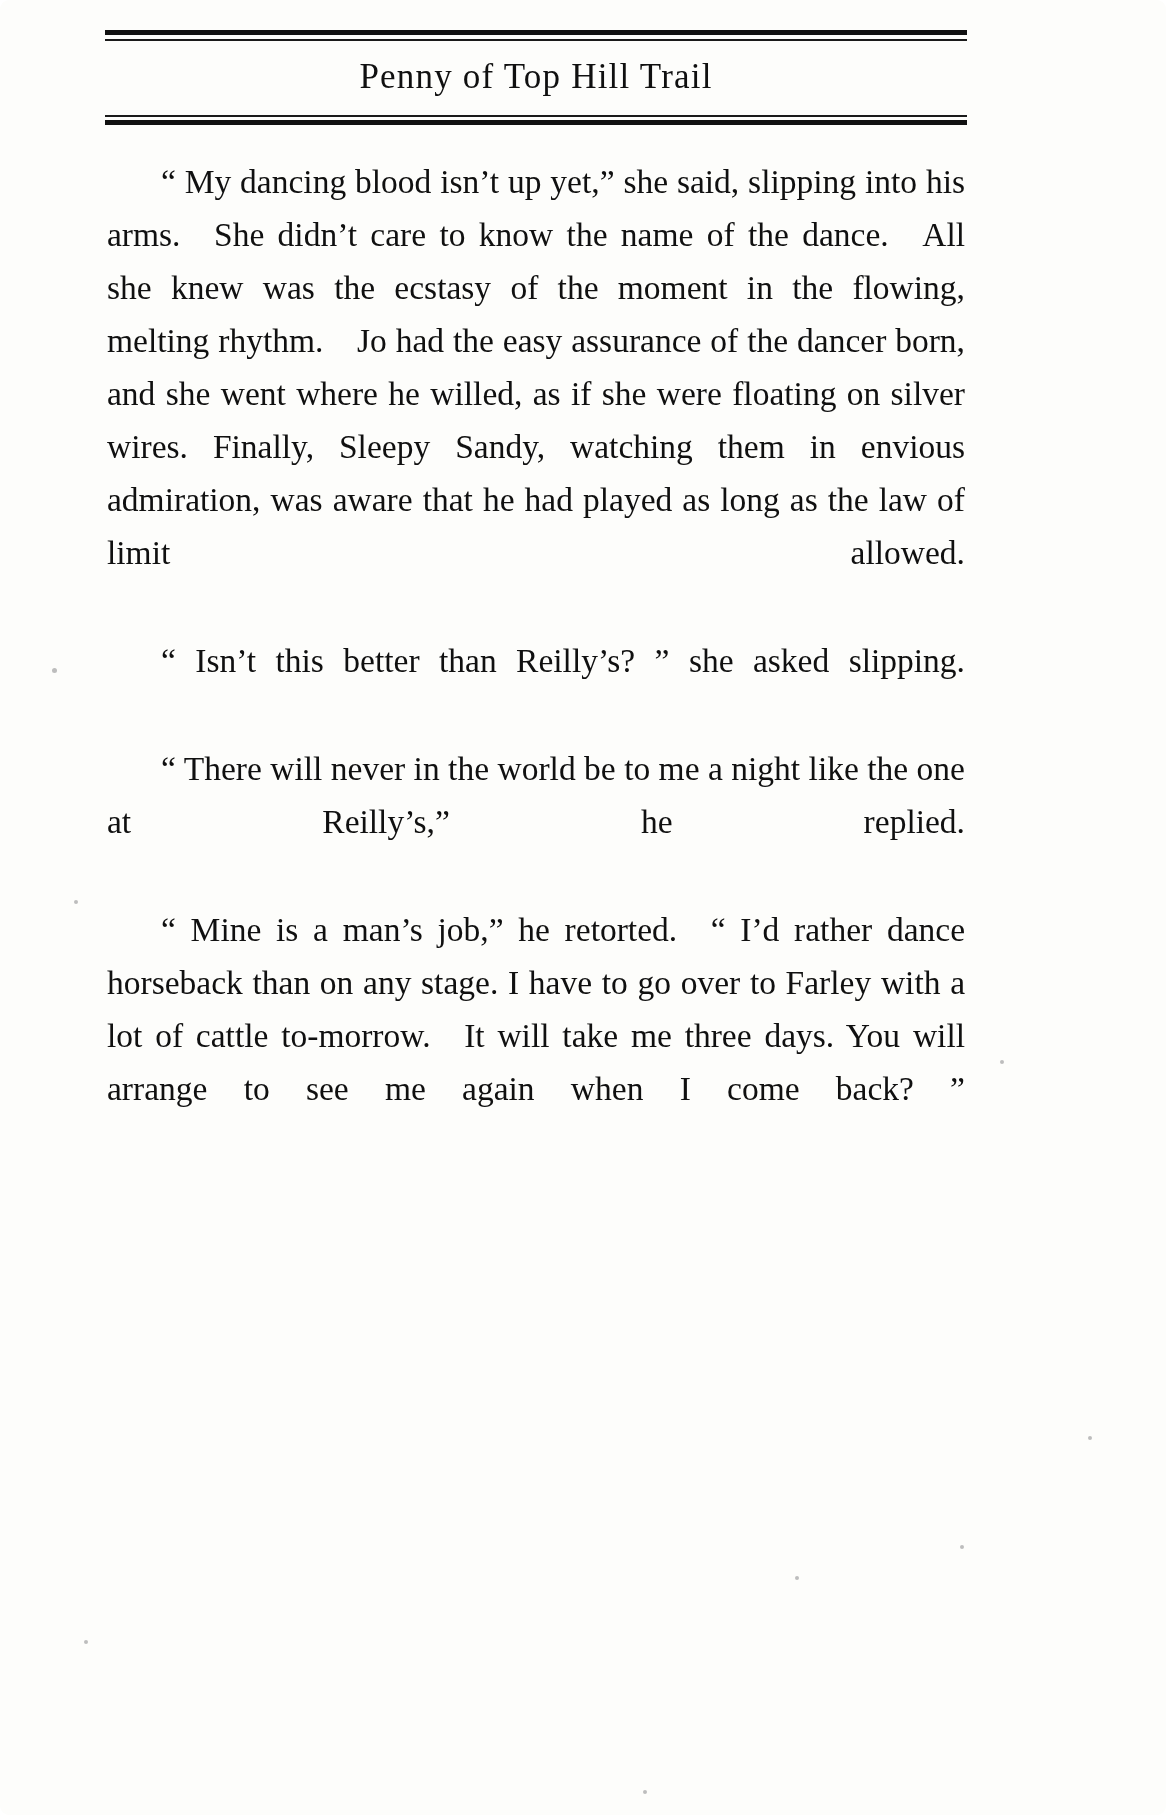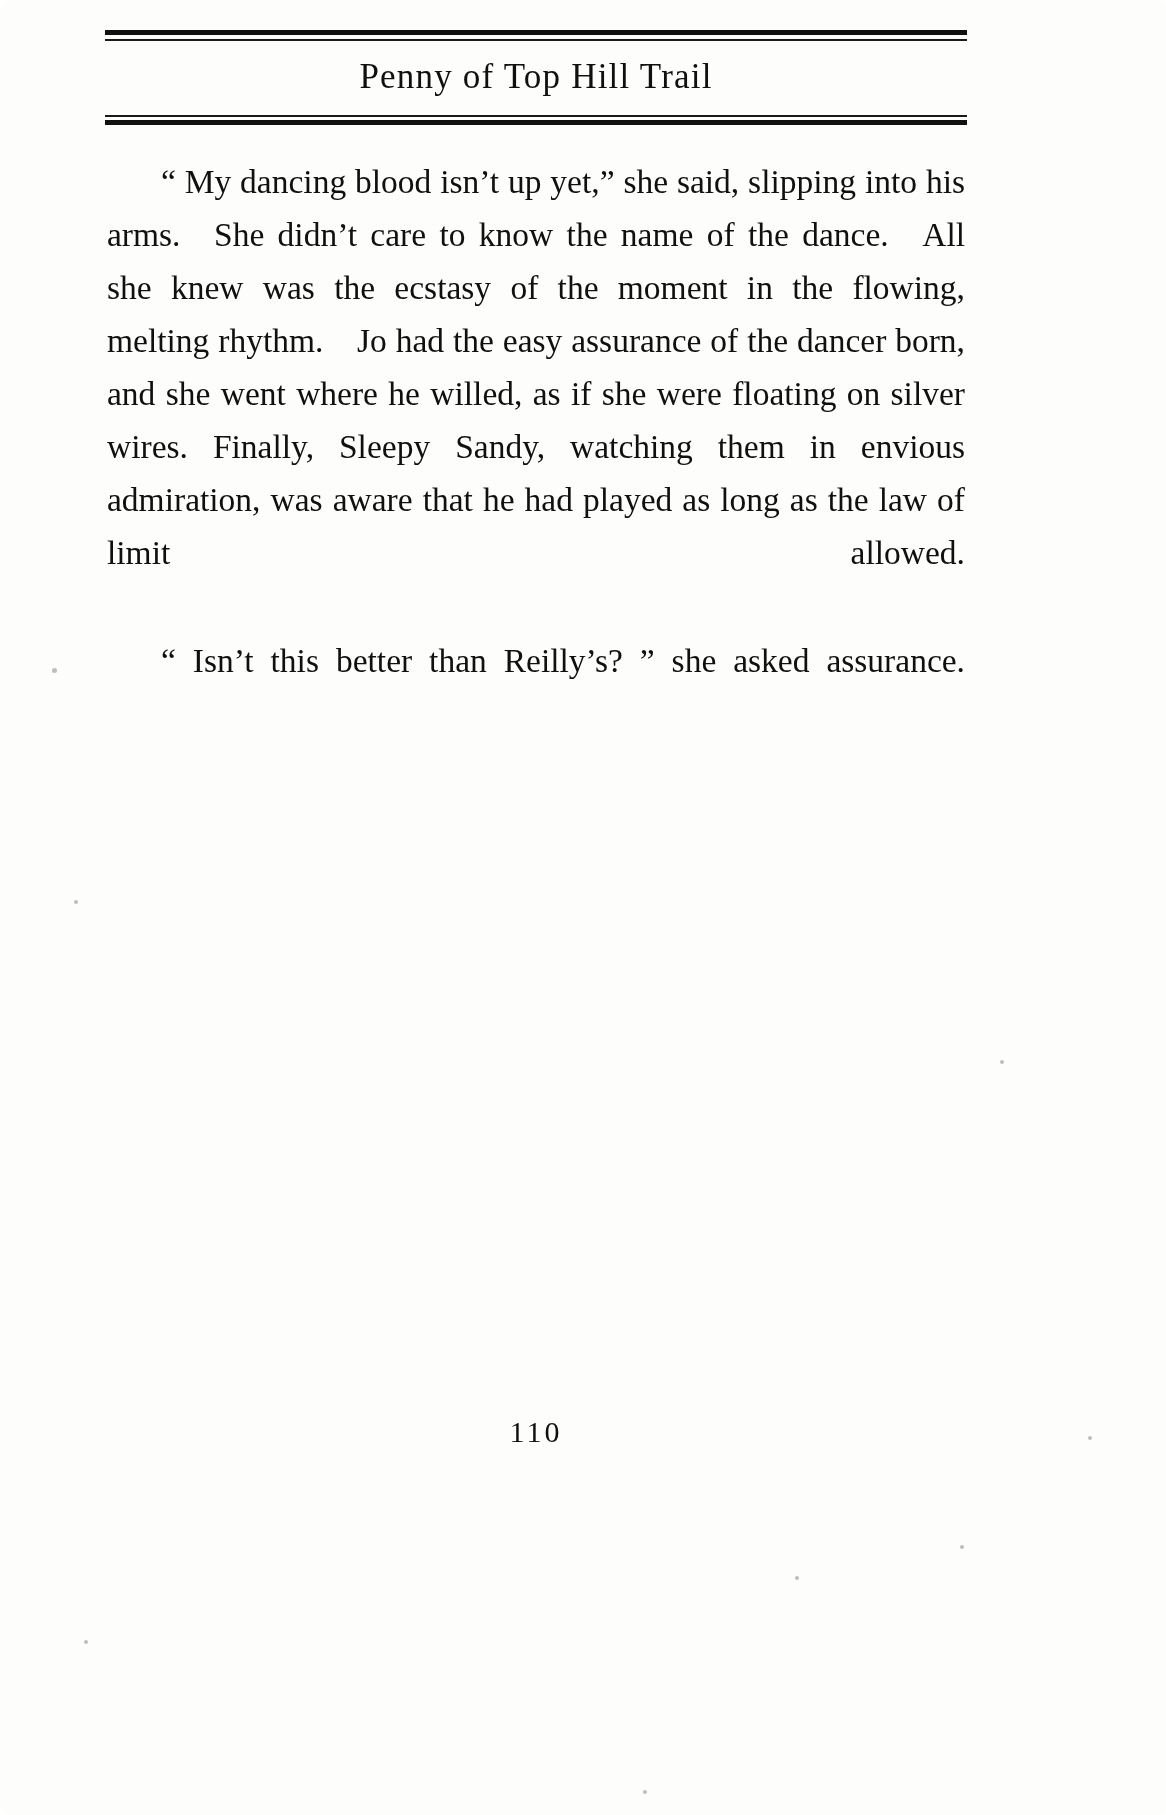--- a/index.html
+++ b/index.html
@@ -108,24 +108,25 @@
     <div class="running-head">Penny of Top Hill Trail</div>
 
     <div class="header-bottom">
       <div class="rule-thin"></div>
       <div class="rule-gap-xs"></div>
       <div class="rule-thick"></div>
     </div>
 
     <div class="body-text">
       <p class="first">“ My dancing blood isn’t up yet,” she said, slipping into his arms. She didn’t care to know the name of the dance. All she knew was the ecstasy of the moment in the flowing, melting rhythm. Jo had the easy assurance of the dancer born, and she went where he willed, as if she were floating on silver wires. Finally, Sleepy Sandy, watching them in envious admiration, was aware that he had played as long as the law of limit allowed.</p>
-      <p>“ Isn’t this better than Reilly’s? ” she asked assurance.</p>
+      <p>“ Isn’t this better than Reilly’s? ” she asked slipping.</p>
+      <p>“ There will never in the world be to me a night like the one at Reilly’s,” he replied.</p>
+      <p>“ Mine is a man’s job,” he retorted. “ I’d rather dance horseback than on any stage. I have to go over to Farley with a lot of cattle to-morrow. It will take me three days. You will arrange to see me again when I come back? ”</p>
     </div>
 
-    <div class="folio">110</div>
   </div>
 
   <div class="speck" style="left:52px; top:668px; width:5px; height:5px;"></div>
   <div class="speck" style="left:74px; top:900px; width:4px; height:4px;"></div>
   <div class="speck" style="left:1000px; top:1060px; width:4px; height:4px;"></div>
   <div class="speck" style="left:960px; top:1545px; width:4px; height:4px;"></div>
   <div class="speck" style="left:795px; top:1576px; width:4px; height:4px;"></div>
   <div class="speck" style="left:643px; top:1790px; width:4px; height:4px;"></div>
   <div class="speck" style="left:84px; top:1640px; width:4px; height:4px;"></div>
   <div class="speck" style="left:1088px; top:1436px; width:4px; height:4px;"></div>

